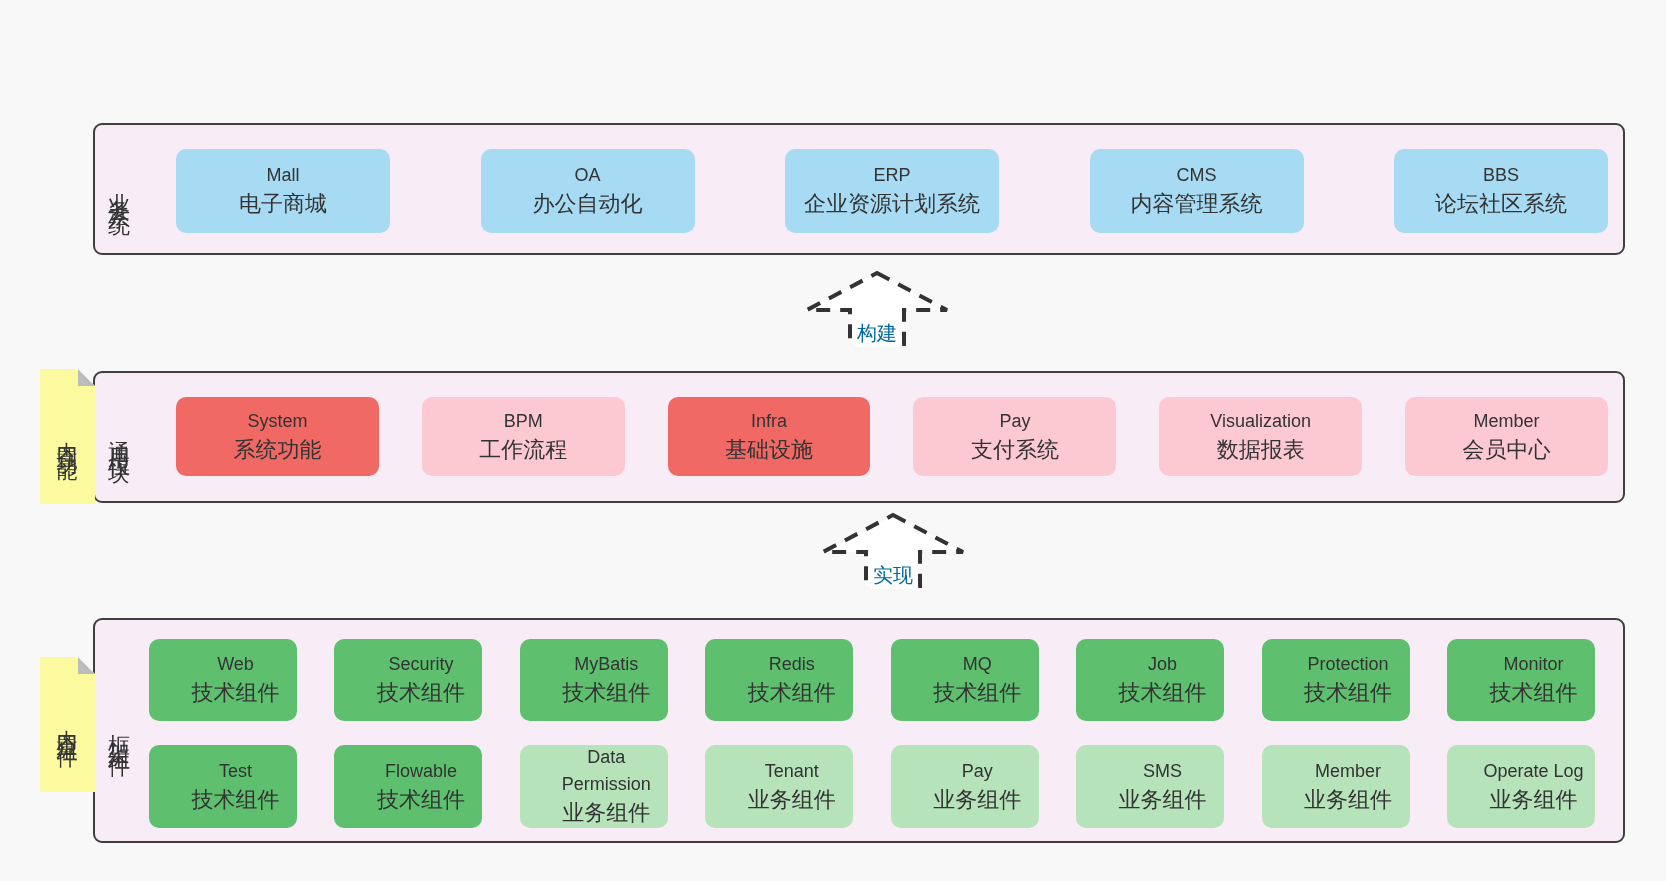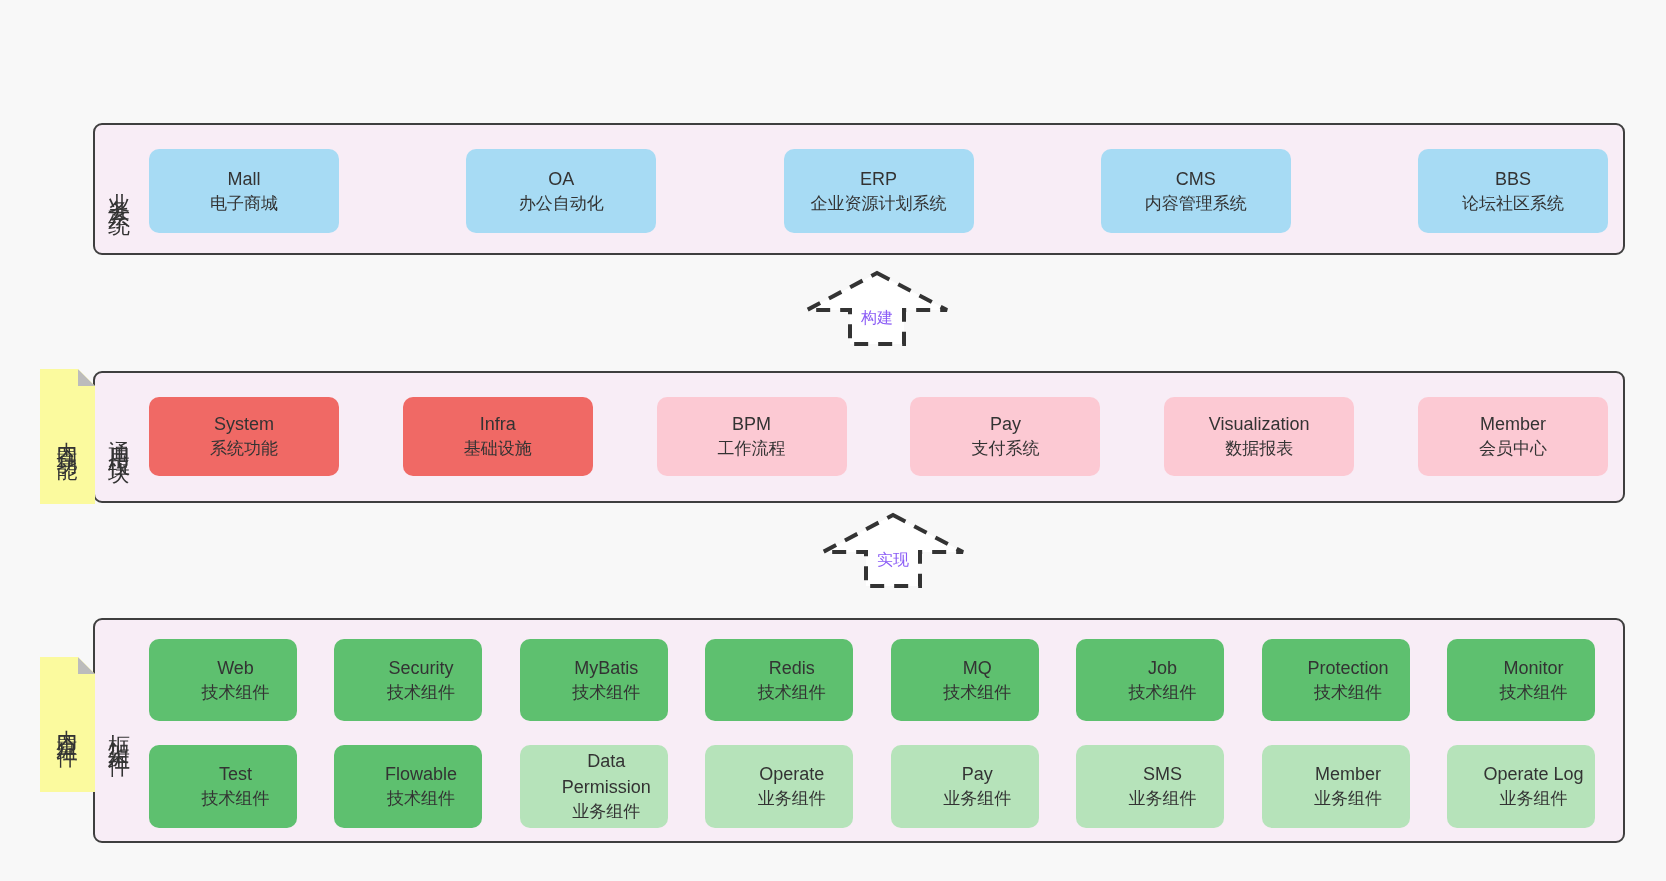--- a/index.html
+++ b/index.html
@@ -55,24 +55,24 @@
   .box {
     display:flex;
     flex-direction:column;
     align-items:center;
     justify-content:center;
     border-radius:10px;
     text-align:center;
     line-height:1.45;
     padding:0 10px;
   }
-  .grid-6 .box { width:190px; }
+  .grid-6 .box { width:214px;margin-left:27px; }
   .grid-8 .box { width:148px;padding-left:35px; }
   .box .en { font-size:18px; }
-  .box .zh { font-size:17px;text-align:right; }
+  .box .zh { font-size:22px;text-align:right; }
 
   .blue       { background:#a7dbf4; }
   .red        { background:#f06965; }
   .pink       { background:#fcc9d3; }
   .green      { background:#5ec06f; }
   .lightgreen { background:#b6e3ba; }
 
   
   .sticky-tab {
     position:absolute;
@@ -103,26 +103,26 @@
     clip-path:polygon(0 0, 100% 100%, 0 100%);
   }
 
   
   .arrow { position:absolute; width:150px; height:80px; }
   .arrow-build     { left:802px; top:268px; }
   .arrow-implement { left:818px; top:510px; }
   .arrow svg { position:absolute; inset:0; width:100%; height:100%; }
   .arrow-label {
     position:absolute;
-    left:50%; top:40px;
+    left:50%; top:52px;
     transform:translateX(-50%);
     background:#ffffff;
     padding:0 3px;
-    font-size:16px;
-    color:#8b5cf6;
+    font-size:20px;
+    color:#0369a1;
     white-space:nowrap;
   }
 </style>
 </head>
 <body>
 
 <div class="stage">
 
   <section class="panel panel-business">
     <div class="side-label">业务系统</div>
@@ -161,27 +161,27 @@
     <div class="sticky-tab">
       <span class="tab-text">内置功能</span>
       <span class="fold"></span>
     </div>
     <div class="side-label">通用模块</div>
     <div class="grid grid-6">
       <div class="box red">
         <span class="en">System</span>
         <span class="zh">系统功能</span>
       </div>
+      <div class="box pink">
+        <span class="en">BPM</span>
+        <span class="zh">工作流程</span>
+      </div>
       <div class="box red">
         <span class="en">Infra</span>
         <span class="zh">基础设施</span>
-      </div>
-      <div class="box pink">
-        <span class="en">BPM</span>
-        <span class="zh">工作流程</span>
       </div>
       <div class="box pink">
         <span class="en">Pay</span>
         <span class="zh">支付系统</span>
       </div>
       <div class="box pink">
         <span class="en">Visualization</span>
         <span class="zh">数据报表</span>
       </div>
       <div class="box pink">
@@ -247,21 +247,21 @@
       </div>
       <div class="box green">
         <span class="en">Flowable</span>
         <span class="zh">技术组件</span>
       </div>
       <div class="box lightgreen">
         <span class="en">Data Permission</span>
         <span class="zh">业务组件</span>
       </div>
       <div class="box lightgreen">
-        <span class="en">Operate</span>
+        <span class="en">Tenant</span>
         <span class="zh">业务组件</span>
       </div>
       <div class="box lightgreen">
         <span class="en">Pay</span>
         <span class="zh">业务组件</span>
       </div>
       <div class="box lightgreen">
         <span class="en">SMS</span>
         <span class="zh">业务组件</span>
       </div>

